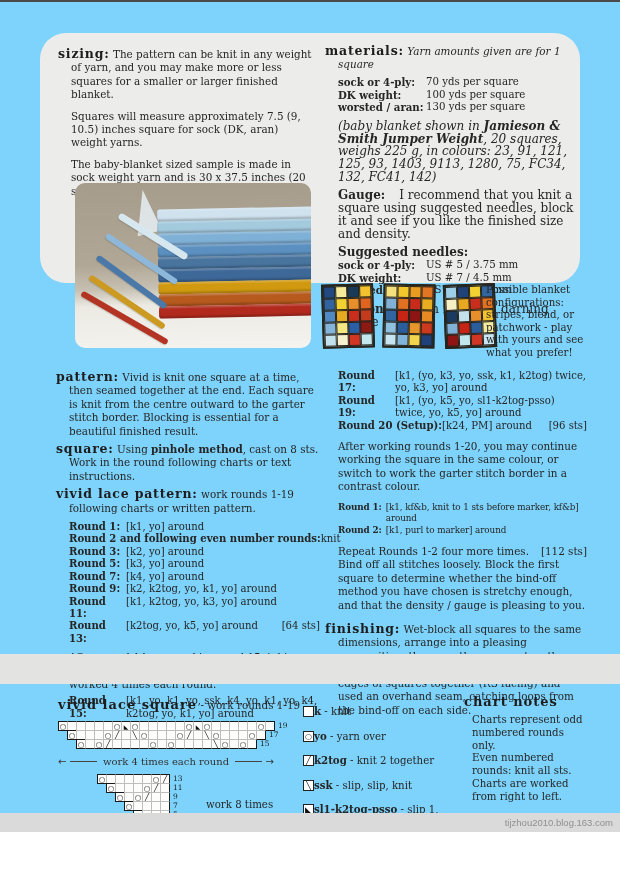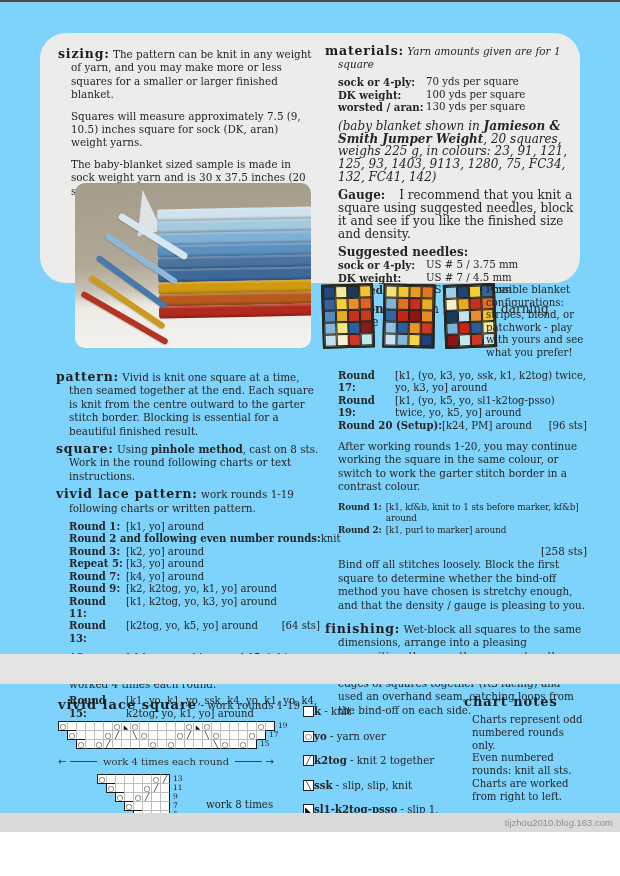--- a/index.html
+++ b/index.html
@@ -290,21 +290,21 @@
         </div>
         <div class="round-row">
           <span class="round-label">Round 2 and following even number rounds:</span>
           <span class="round-text"> knit</span>
         </div>
         <div class="round-row">
           <span class="round-label tab">Round 3:</span>
           <span class="round-text">[k2, yo] around</span>
         </div>
         <div class="round-row">
-          <span class="round-label tab">Repeat 5:</span>
+          <span class="round-label tab">Round 5:</span>
           <span class="round-text">[k3, yo] around</span>
         </div>
         <div class="round-row">
           <span class="round-label tab">Round 7:</span>
           <span class="round-text">[k4, yo] around</span>
         </div>
         <div class="round-row">
           <span class="round-label tab">Round 9:</span>
           <span class="round-text">[k2, k2tog, yo, k1, yo] around</span>
         </div>
@@ -348,21 +348,22 @@
         <div class="round-row rsmall">
           <span class="round-label">Round 1:</span>
           <span class="round-text"> [k1, kf&amp;b, knit to 1 sts before marker, kf&amp;b] around</span>
         </div>
         <div class="round-row rsmall">
           <span class="round-label">Round 2:</span>
           <span class="round-text"> [k1, purl to marker] around</span>
         </div>
       </div>
     <div class="repeat-row mt8">
-        <span class="repeat-count">[258 sts]</span>
+        <span>Repeat Rounds 1-2 four more times.</span>
+        <span class="repeat-count">[112 sts]</span>
       </div>
     <div class="ind">Bind off all stitches loosely.  Block the first square to determine whether the bind-off method you have chosen is stretchy enough, and that the density / gauge is pleasing to you.</div>
     <div class="hang mt10"><span class="sec-h">finishing:</span>
       <span>Wet-block all squares to the same dimensions, arrange into a pleasing composition, then sew the squares together using your preferred method. I butted the edges of squares together (RS facing) and used an overhand seam, catching loops from the bind-off on each side.</span></div>
   </div>
 
   <div class="band"></div>
 
   <div class="chart-title"><span class="sec-h">vivid lace square</span>
     <span>- work rounds 1-19</span></div>

